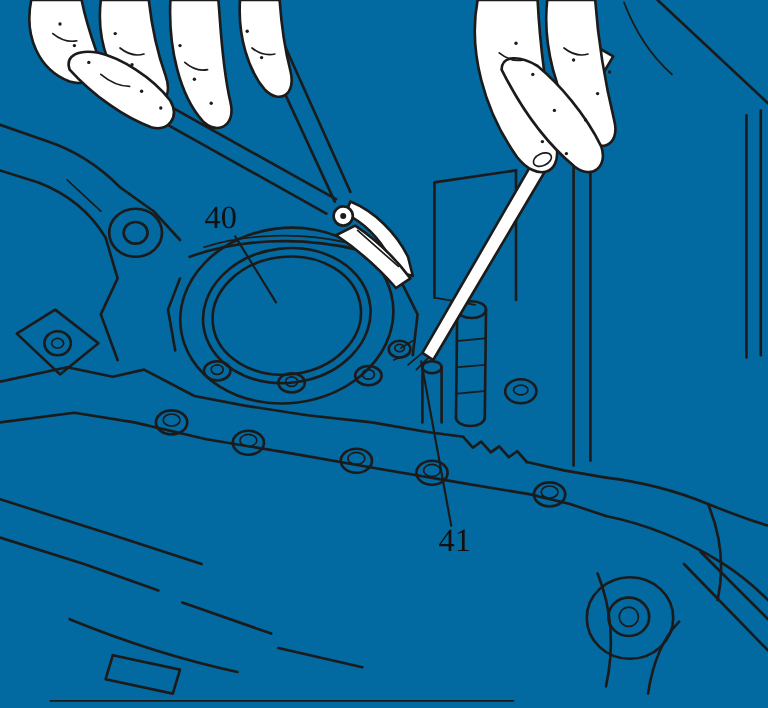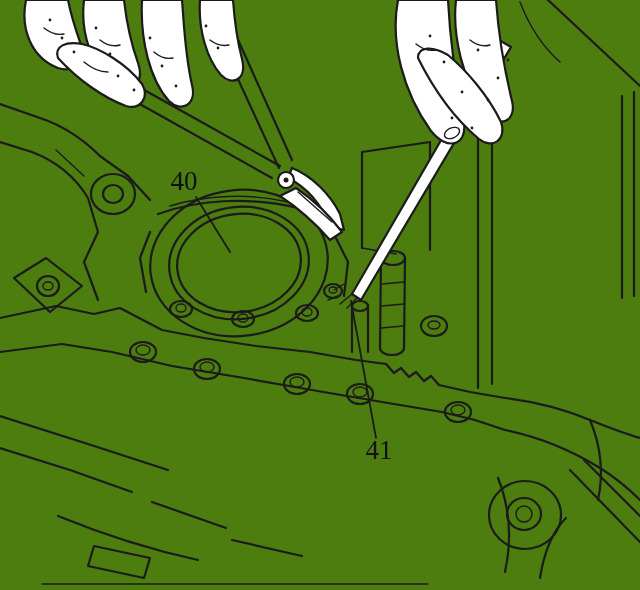--- a/index.html
+++ b/index.html
@@ -1,16 +1,16 @@
 <!DOCTYPE html>
 <html><head>
 <meta charset="utf-8">
 <style>
   html,body{margin:0;padding:0;background:#ffffff;}
-  .stage{width:640px;height:590px;position:relative;background:#4d7c0f;overflow:hidden;
+  .stage{width:640px;height:590px;position:relative;background:#0369a1;overflow:hidden;
          font-family:"Liberation Serif", serif;}
   svg{display:block;}
   .ln{fill:none;stroke:#1b1b1b;stroke-width:2.2;stroke-linecap:round;stroke-linejoin:round;}
   .thin{fill:none;stroke:#1b1b1b;stroke-width:1.4;stroke-linecap:round;stroke-linejoin:round;}
   .white{fill:#ffffff;stroke:#1b1b1b;stroke-width:2.2;stroke-linecap:round;stroke-linejoin:round;}
   .dot{fill:#1b1b1b;stroke:none;}
   .callout{font-family:"Liberation Serif", serif;font-size:27px;fill:#111;stroke:none;}
   .leader{fill:none;stroke:#1b1b1b;stroke-width:1.8;stroke-linecap:round;}
 </style>
 </head>

